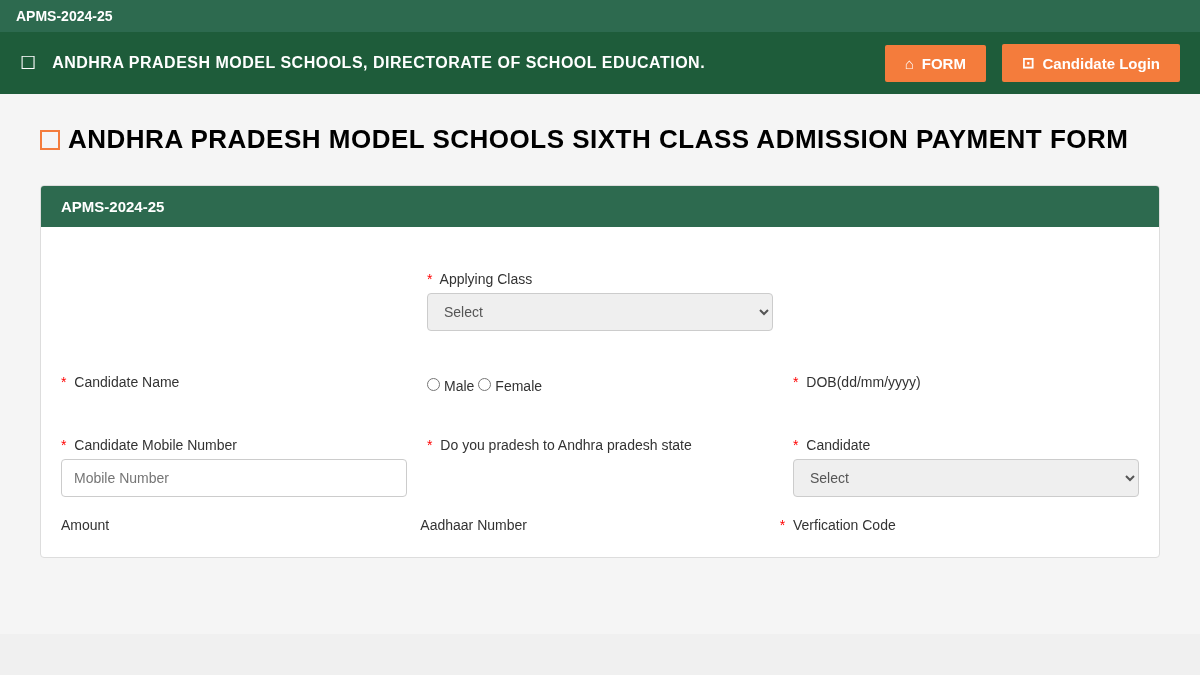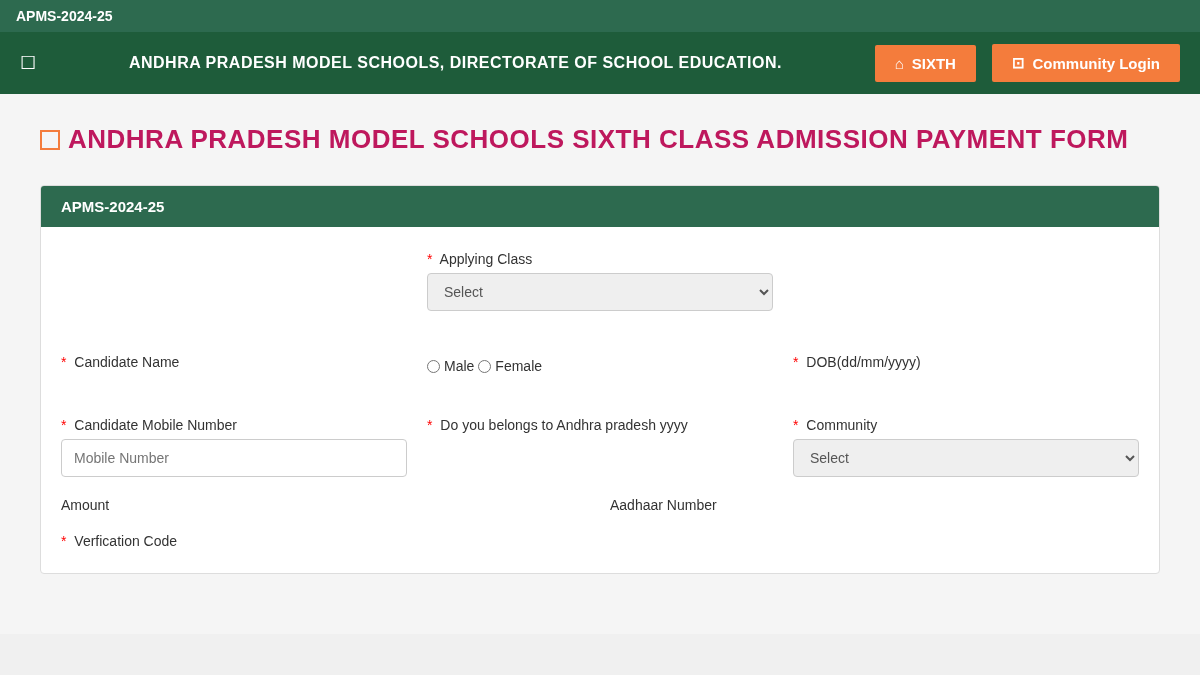--- a/index.html
+++ b/index.html
@@ -38,21 +38,20 @@
       color: white;
       font-size: 18px;
     }
 
     .header-title {
       color: white;
       font-size: 16px;
       font-weight: bold;
       flex: 1;
       letter-spacing: 0.5px;
-      text-align: center;
     }
 
     .header-btn {
       background: #f47c3c;
       color: white;
       border: none;
       padding: 10px 20px;
       font-size: 15px;
       font-weight: bold;
       cursor: pointer;
@@ -64,21 +63,21 @@
 
     
     .main-content {
       background: #f5f5f5;
       padding: 30px 40px;
       min-height: 540px;
     }
 
     
     .page-title {
-      color: #be185d;
+      color: #000000;
       font-size: 26px;
       font-weight: bold;
       letter-spacing: 0.5px;
       margin-bottom: 30px;
       display: flex;
       align-items: center;
       gap: 8px;
     }
 
     .page-title-icon {
@@ -118,20 +117,21 @@
       align-items: start;
       margin-top: 43px;
     }
 
     
     .applying-class-row {
       display: grid;
       grid-template-columns: 1fr 1fr 1fr;
       gap: 20px;
       margin-bottom: 20px;
+      margin-top: 20px;
     }
 
     .form-group {
       display: flex;
       flex-direction: column;
       gap: 6px;
     }
 
     .form-group label {
       font-size: 14px;
@@ -154,21 +154,21 @@
       width: 100%;
       height: 38px;
     }
 
     .form-group select {
       appearance: auto;
     }
 
     .radio-group {
       display: flex;
-      align-items: center;
+      align-items: flex-start;
       gap: 4px;
       margin-top: 4px;
       font-size: 14px;
       color: #333;
     }
 
     .radio-group input[type="radio"] {
       margin: 0;
     }
 
@@ -178,22 +178,21 @@
     }
 
     .community-select-wrapper select {
       width: 100%;
       padding-right: 30px;
     }
 
     
     .bottom-labels-row {
       display: grid;
-      grid-template-columns: 1fr 1fr;
-      gap: 20px;
+      grid-template-columns: 1fr 1fr 1fr;
       margin-top: 8px;
     }
 
     .field-label-only {
       font-size: 14px;
       color: #333;
     }
 
     .field-label-only .required {
       color: red;
@@ -205,25 +204,25 @@
 
 <div class="top-bar">
   <span>APMS-2024-25</span>
 </div>
 
 <div class="header">
   <span class="header-icon">☐</span>
   <span class="header-title">ANDHRA PRADESH MODEL SCHOOLS, DIRECTORATE OF SCHOOL EDUCATION.</span>
   <button class="header-btn">
     <span>⌂</span>
-    <span>SIXTH</span>
+    <span>FORM</span>
   </button>
   <button class="header-btn">
     <span>⊡</span>
-    <span>Community Login</span>
+    <span>Candidate Login</span>
   </button>
 </div>
 
 <div class="main-content">
 
   <div class="page-title">
     <span class="page-title-icon"></span>
     <span>ANDHRA PRADESH MODEL SCHOOLS SIXTH CLASS ADMISSION PAYMENT FORM</span>
   </div>
 
@@ -279,28 +278,28 @@
           <label>
             <span class="required">*</span>
             <span>Candidate Mobile Number</span>
           </label>
           <input type="text" placeholder="Mobile Number" style="">
         </div>
 
         <div class="form-group">
           <label>
             <span class="required">*</span>
-            <span>Do you belongs to Andhra pradesh yyyy</span>
-          </label>
-        </div>
-
-        <div class="form-group">
-          <label>
-            <span class="required">*</span>
-            <span>Community</span>
+            <span>Do you pradesh to Andhra pradesh state</span>
+          </label>
+        </div>
+
+        <div class="form-group">
+          <label>
+            <span class="required">*</span>
+            <span>Candidate</span>
           </label>
           <div class="community-select-wrapper">
             <select>
               <option>Select</option>
               <option>OC</option>
               <option>BC-A</option>
               <option>BC-B</option>
               <option>BC-C</option>
               <option>BC-D</option>
               <option>BC-E</option>

